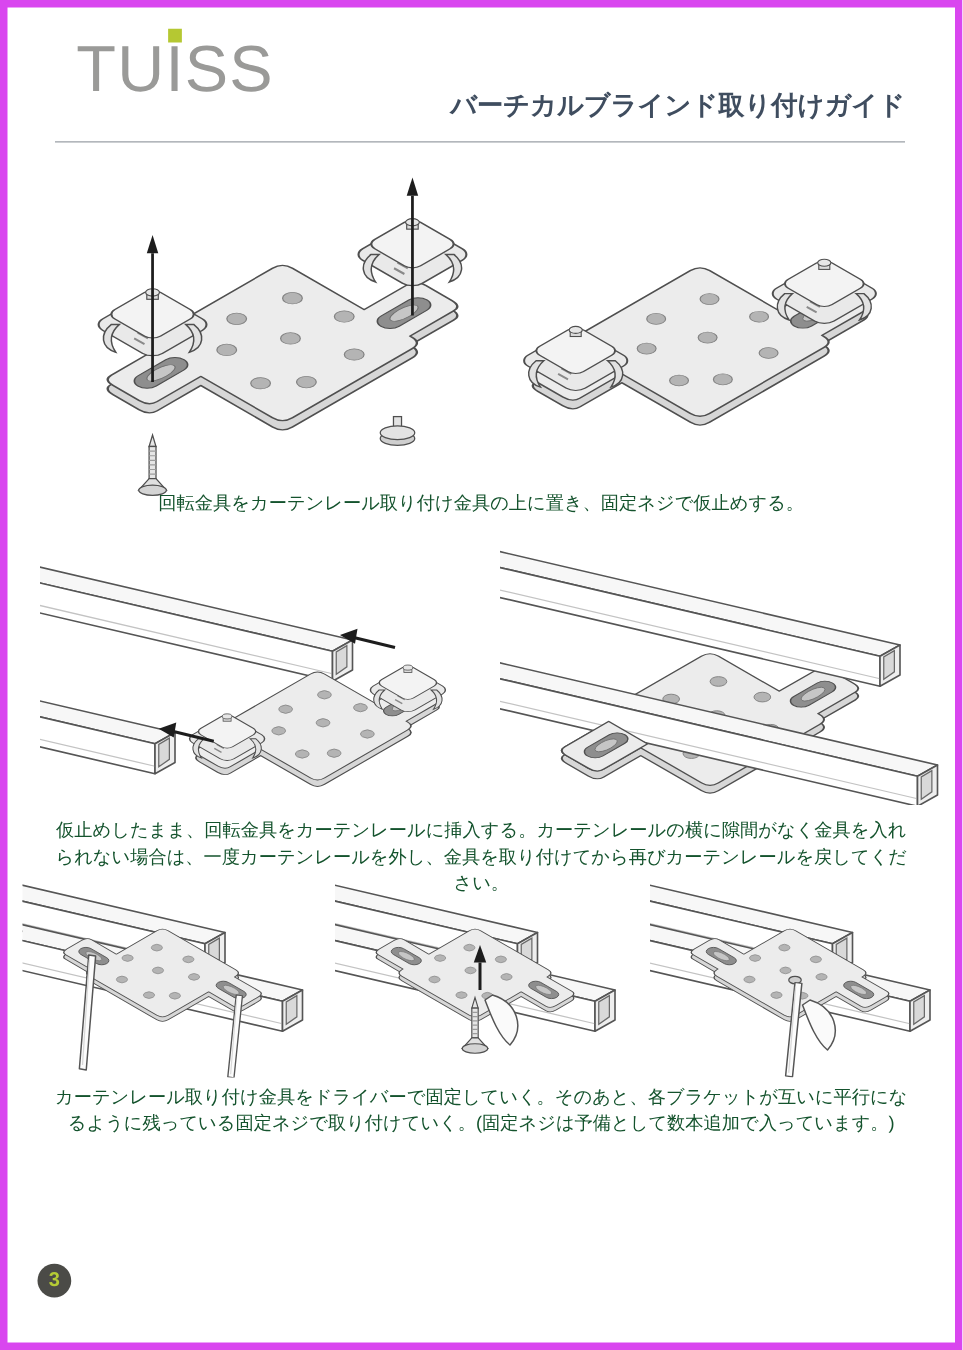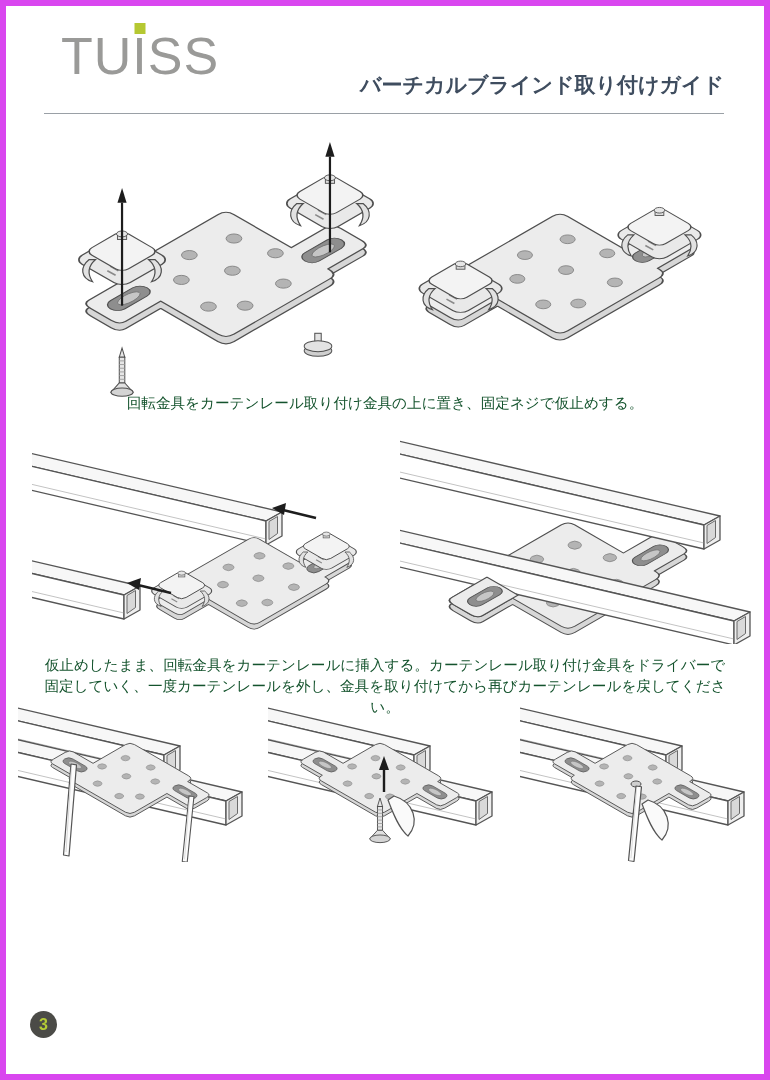--- a/index.html
+++ b/index.html
@@ -179,21 +179,21 @@
         <use href="#plate-top" class="plate-face" transform="matrix(0.866,0.5,-0.866,0.5,0,0)"></use>
       </g>
       <use href="#rail" transform="translate(-100,-8)"></use>
       <use href="#rail" transform="translate(-70,88)"></use>
       <g transform="translate(168,95) scale(0.78)">
         <use href="#sw-ear" transform="matrix(0.866,0.5,-0.866,0.5,0,0)"></use>
       </g>
     </svg>
   </div>
 
-  <div class="caption cap2">仮止めしたまま、回転金具をカーテンレールに挿入する。カーテンレール取り付け金具をドライバーで固定していく、一度カーテンレールを外し、金具を取り付けてから再びカーテンレールを戻してください。</div>
+  <div class="caption cap2">仮止めしたまま、回転金具をカーテンレールに挿入する。カーテンレールの横に隙間がなく金具を入れられない場合は、一度カーテンレールを外し、金具を取り付けてから再びカーテンレールを戻してください。</div>
 
   <div class="fig fig3a" aria-label="取り付け金具をドライバーで固定する図">
     <svg viewBox="0 0 240 162">
       <use href="#rail" transform="translate(-258,-52)"></use>
       <use href="#rail" transform="translate(-196,-6)"></use>
       <g transform="translate(112,42) scale(0.52)">
         <use href="#plate-outline" class="plate-edge" transform="translate(0,7) matrix(-0.866,0.5,0.866,0.5,0,0)"></use>
         <use href="#plate-top" class="plate-face" transform="matrix(-0.866,0.5,0.866,0.5,0,0)"></use>
       </g>
       <use href="#driver" transform="translate(53,64)"></use>
@@ -223,16 +223,17 @@
       <g transform="translate(112,42) scale(0.52)">
         <use href="#plate-outline" class="plate-edge" transform="translate(0,7) matrix(-0.866,0.5,0.866,0.5,0,0)"></use>
         <use href="#plate-top" class="plate-face" transform="matrix(-0.866,0.5,0.866,0.5,0,0)"></use>
       </g>
       <ellipse cx="116" cy="84" rx="5" ry="3" fill="#cfcfcf" stroke="#4f4f4f" stroke-width="1"></ellipse>
       <use href="#driver" transform="translate(116,86) scale(1,0.82)"></use>
       <use href="#wedge" transform="translate(128,100)"></use>
     </svg>
   </div>
 
+  <div class="caption cap3">カーテンレール取り付け金具をドライバーで固定していく。そのあと、各ブラケットが互いに平行になるように残っている固定ネジで取り付けていく。(固定ネジは予備として数本追加で入っています。)</div>
 
   <div class="badge">3</div>
 
 </div>
 
 </body></html>

